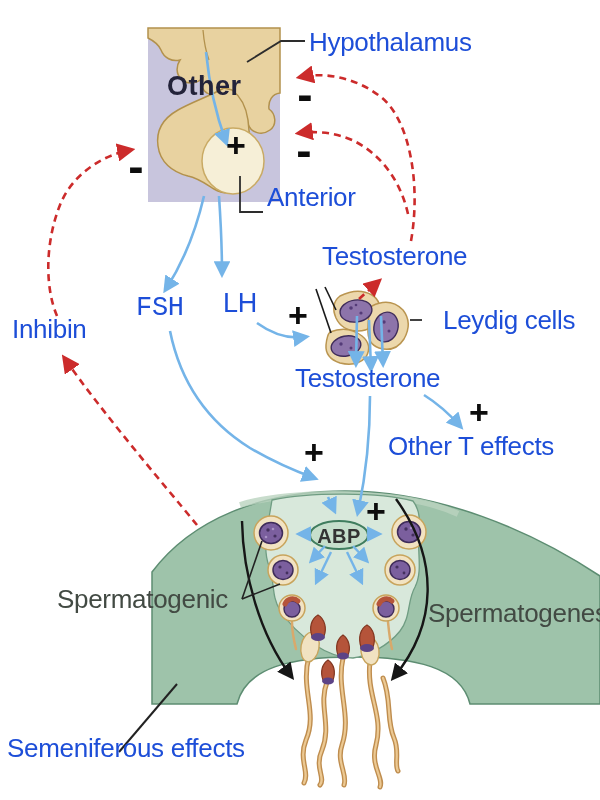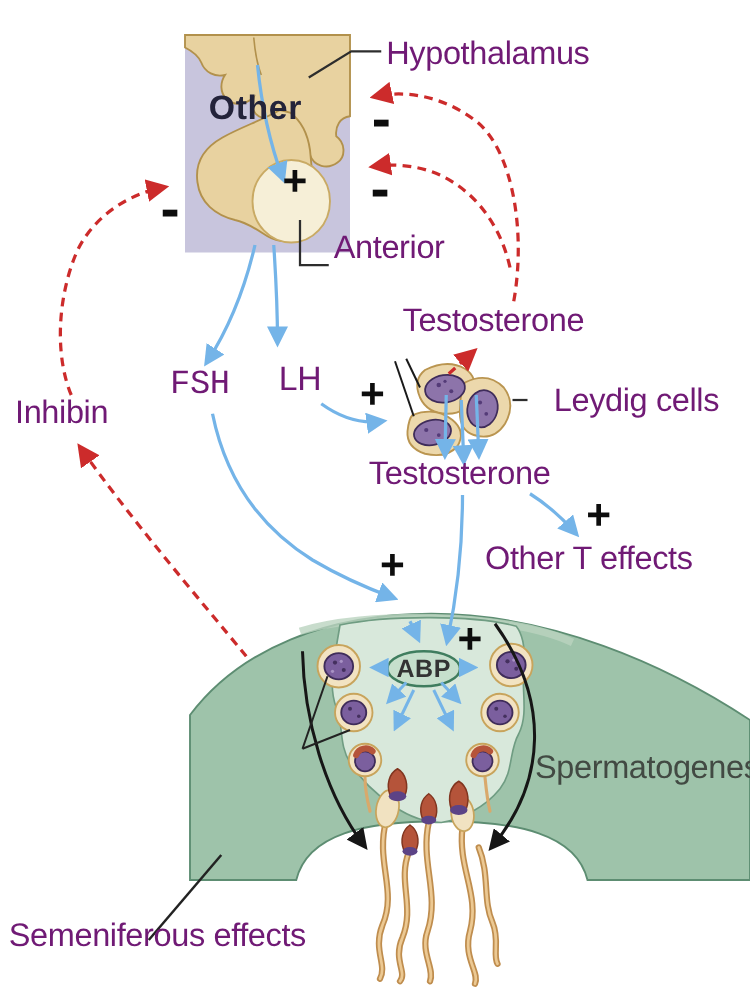--- a/index.html
+++ b/index.html
@@ -1,19 +1,19 @@
 <!DOCTYPE html>
 <html><head>
 <meta charset="utf-8">
 <style>
   html,body{margin:0;padding:0;}
   body{width:600px;height:800px;position:relative;overflow:hidden;background:#ffffff;
        font-family:"Liberation Sans",sans-serif;}
   svg{position:absolute;left:0;top:0;}
-  .lbl{position:absolute;white-space:nowrap;font-size:26px;color:#701a75;
+  .lbl{position:absolute;white-space:nowrap;font-size:26px;color:#1d4ed8;
        letter-spacing:-0.3px;line-height:28px;}
   .lbl2{line-height:29px;}
   .gnrh{font-size:27px;font-weight:700;color:#23233a;letter-spacing:0.5px;}
   .sign{position:absolute;transform:translate(-50%,-50%);font-weight:700;color:#0d0d0d;
         line-height:1;}
   .plus{font-size:34px;}
   .minus{font-size:46px;font-weight:900;}
   .abp{position:absolute;transform:translate(-50%,-50%);font-size:20px;font-weight:700;
        color:#333333;letter-spacing:0.5px;}
   .ongreen{color:#424a43;}
@@ -205,20 +205,21 @@
 </div>
 <div class="lbl" style="left:322px;top:242px;">Testosterone</div>
 <div class="lbl" style="left:136px;top:294px;font-size:27px;font-family:Liberation Mono, monospace;">FSH</div>
 <div class="lbl" style="left:223px;top:289px;font-size:27px;">LH</div>
 <div class="lbl" style="left:423px;top:306px;margin-left:20px;">Leydig cells</div>
 <div class="lbl" style="left:12px;top:315px;">Inhibin</div>
 <div class="lbl" style="left:295px;top:364px;">Testosterone</div>
 <div class="lbl" style="left:388px;top:432px;">Other T effects</div>
 <div class="abp" style="left:339px;top:536px;">ABP</div>
 <div class="lbl ongreen" style="left:57px;top:584px;line-height:30px;">
+  <span style="display:block">Spermatogenic</span>
 </div>
 <div class="lbl ongreen" style="left:428px;top:599px;">Spermatogenesis</div>
 <div class="lbl" style="left:7px;top:734px;">Semeniferous effects</div>
 
 <div class="sign plus" style="left:236px;top:145px;">+</div>
 <div class="sign minus" style="left:305px;top:94px;">-</div>
 <div class="sign minus" style="left:304px;top:150px;">-</div>
 <div class="sign minus" style="left:136px;top:166px;">-</div>
 <div class="sign plus" style="left:298px;top:315px;">+</div>
 <div class="sign plus" style="left:314px;top:452px;">+</div>

